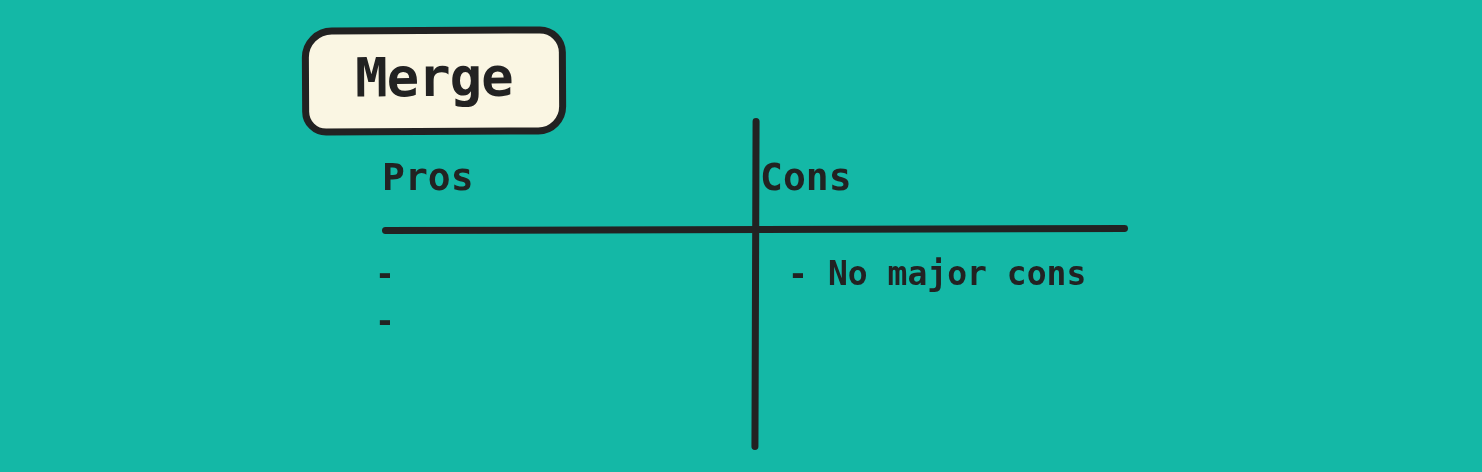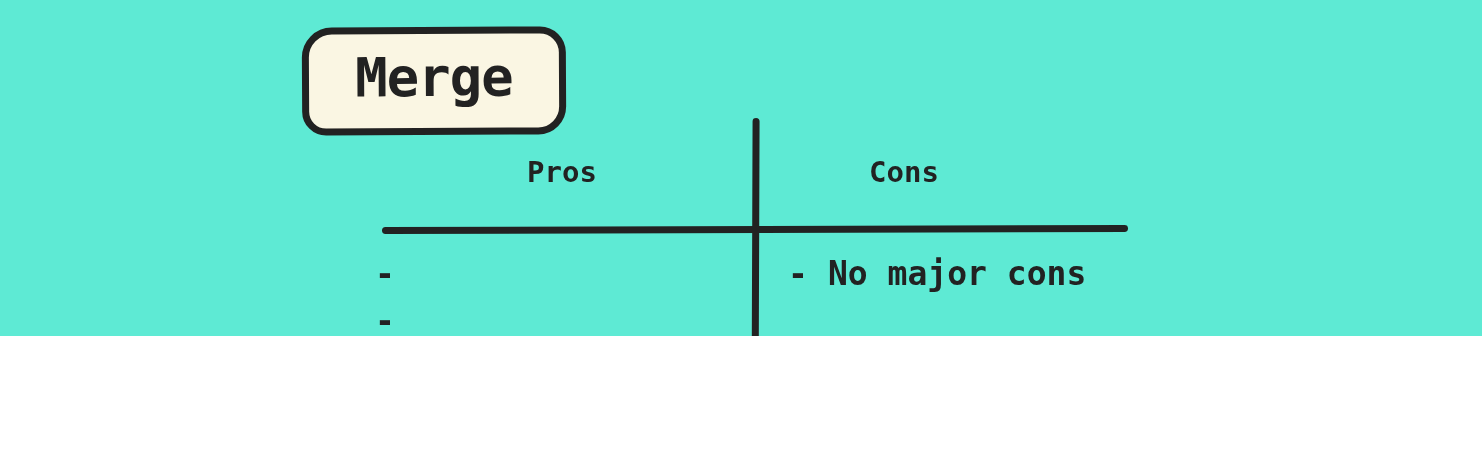--- a/index.html
+++ b/index.html
@@ -3,22 +3,22 @@
 <meta charset="utf-8">
 <style>
   html, body {
     margin: 0;
     padding: 0;
     background: #ffffff;
   }
   .canvas {
     position: relative;
     width: 1482px;
-    height: 336px;
-    background: #5eead4;
+    height: 472px;
+    background: #14b8a6;
     overflow: hidden;
     font-family: "DejaVu Sans Mono", "Liberation Mono", monospace;
     color: #222222;
   }
 
   
   .badge {
     position: absolute;
     left: 302px;
     top: 27px;
@@ -59,27 +59,27 @@
     height: 7px;
     background: #222222;
     border-radius: 4px;
     transform: rotate(-0.15deg);
   }
 
   
   .col-header {
     position: absolute;
     top: 158px;
-    font-size: 29px;
+    font-size: 38px;
     font-weight: bold;
-    text-align: center;
+    text-align: left;
     line-height: 1;
   }
   .pros-header { left: 382px; width: 360px; }
-  .cons-header { left: 720px; width: 368px; }
+  .cons-header { left: 760px; width: 368px; }
 
   
   .col-body {
     position: absolute;
     top: 250px;
     font-size: 33px;
     font-weight: bold;
     line-height: 47px;
   }
   .pros-body { left: 375px; width: 380px; }

